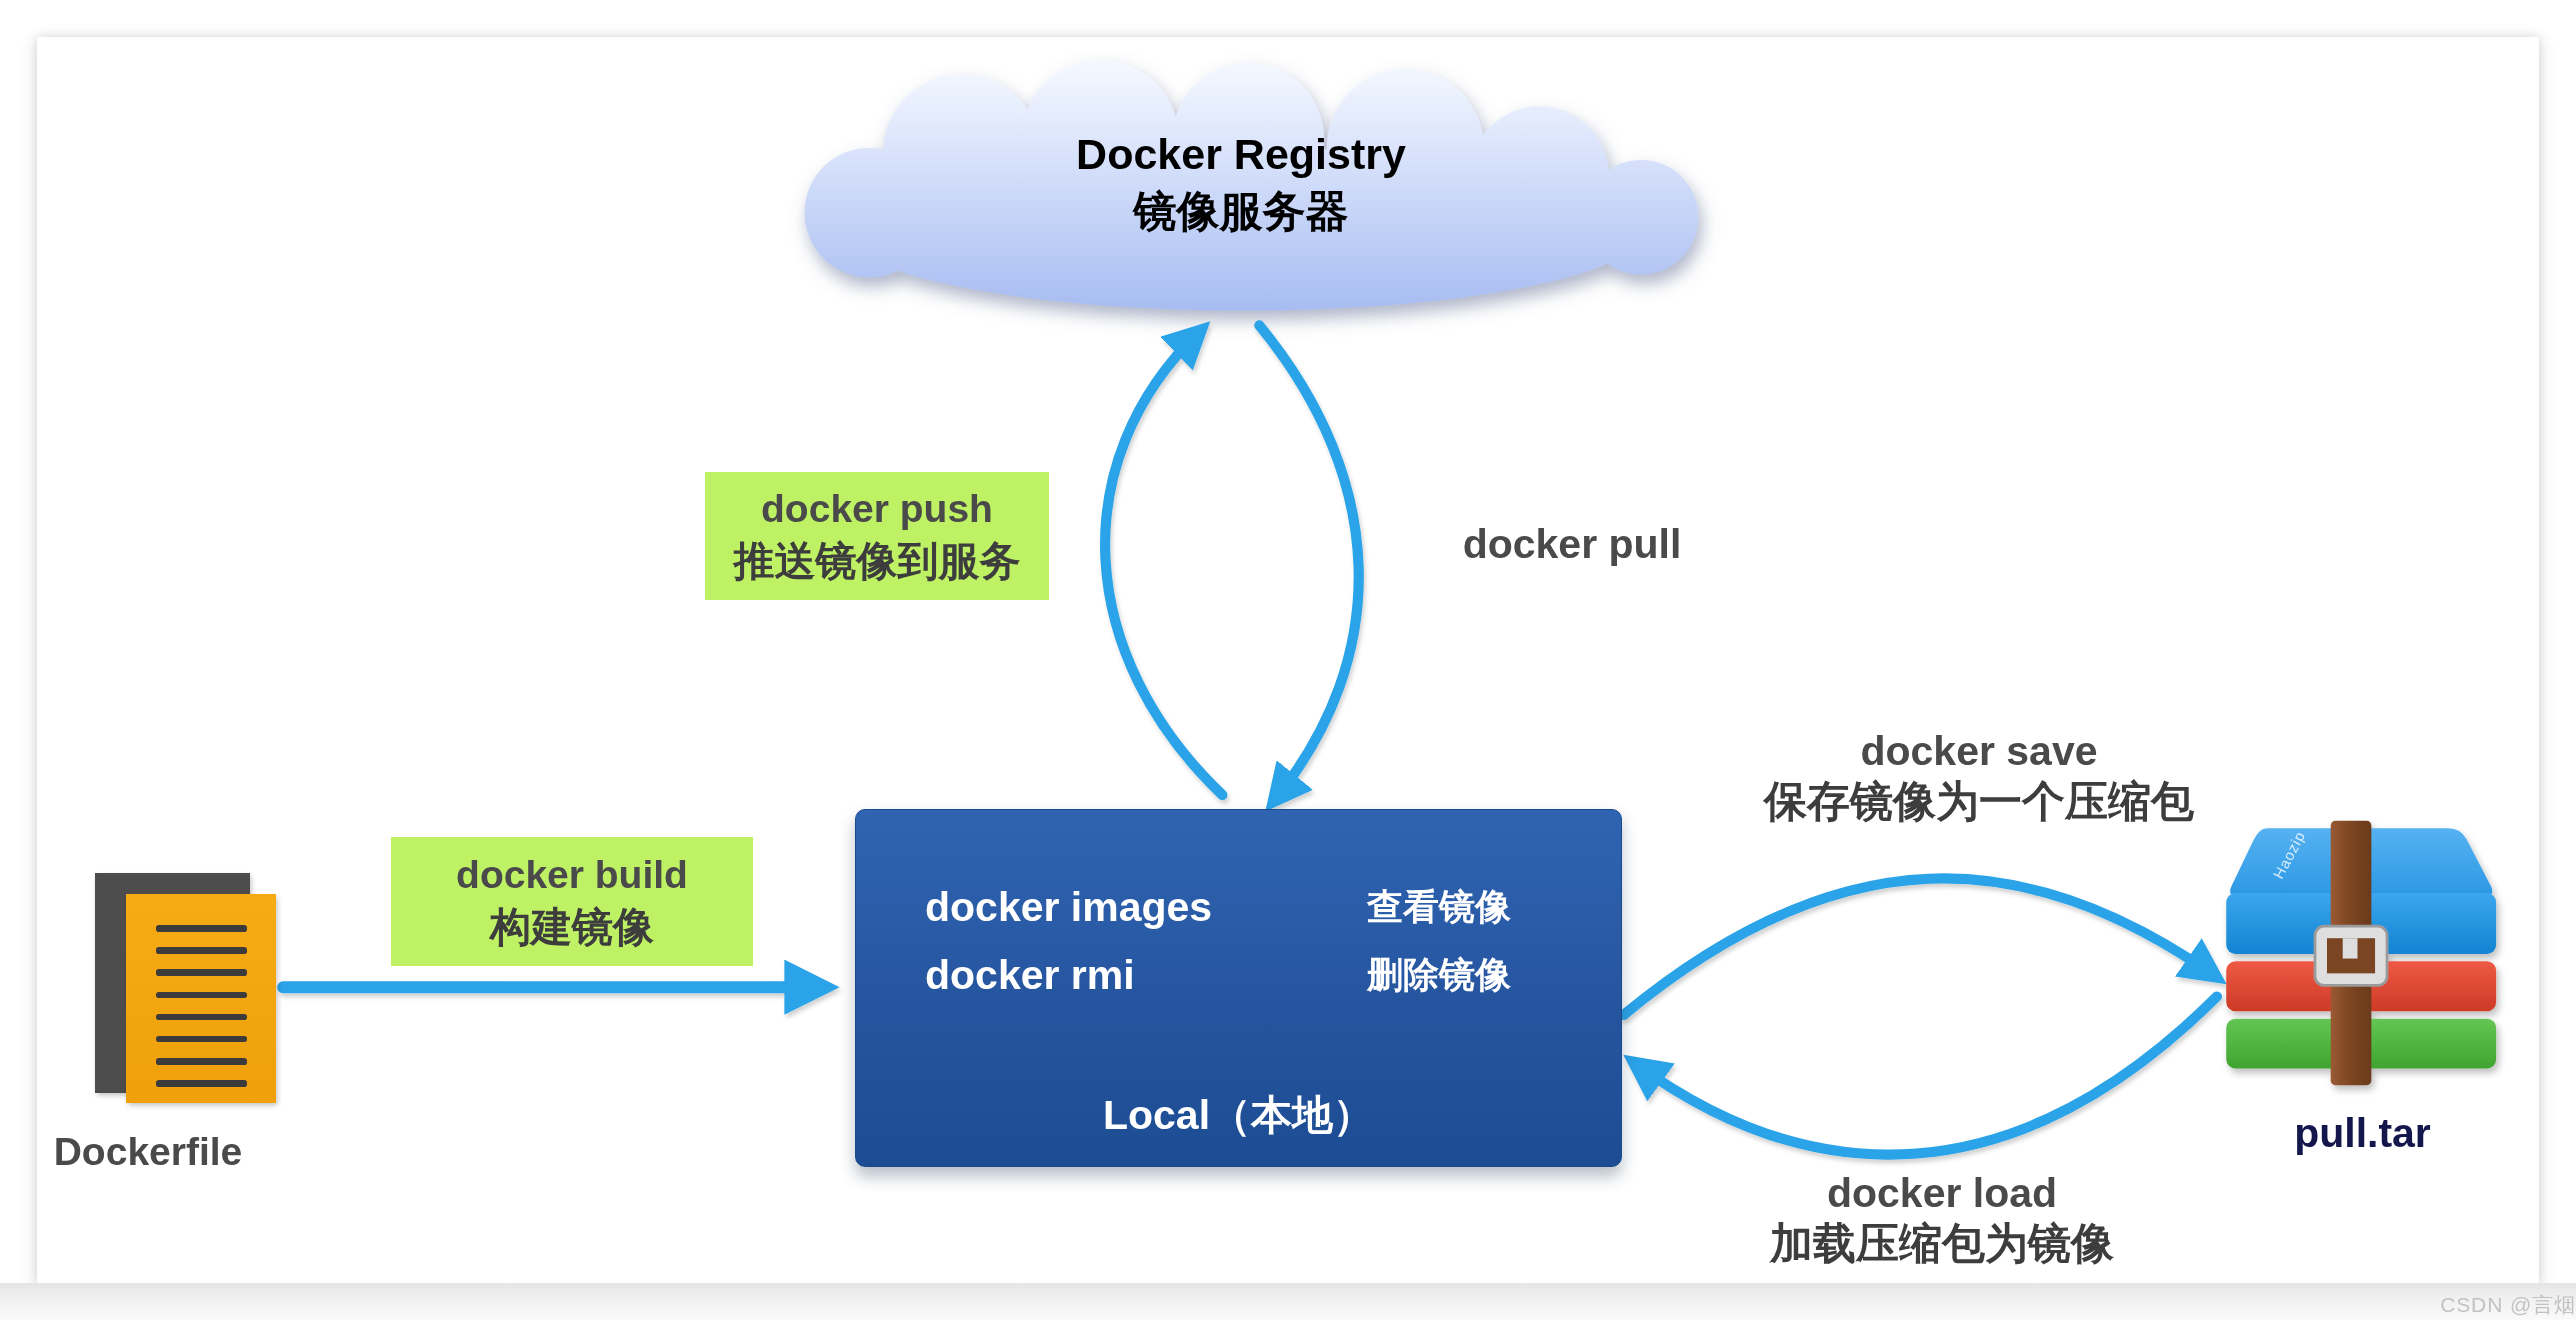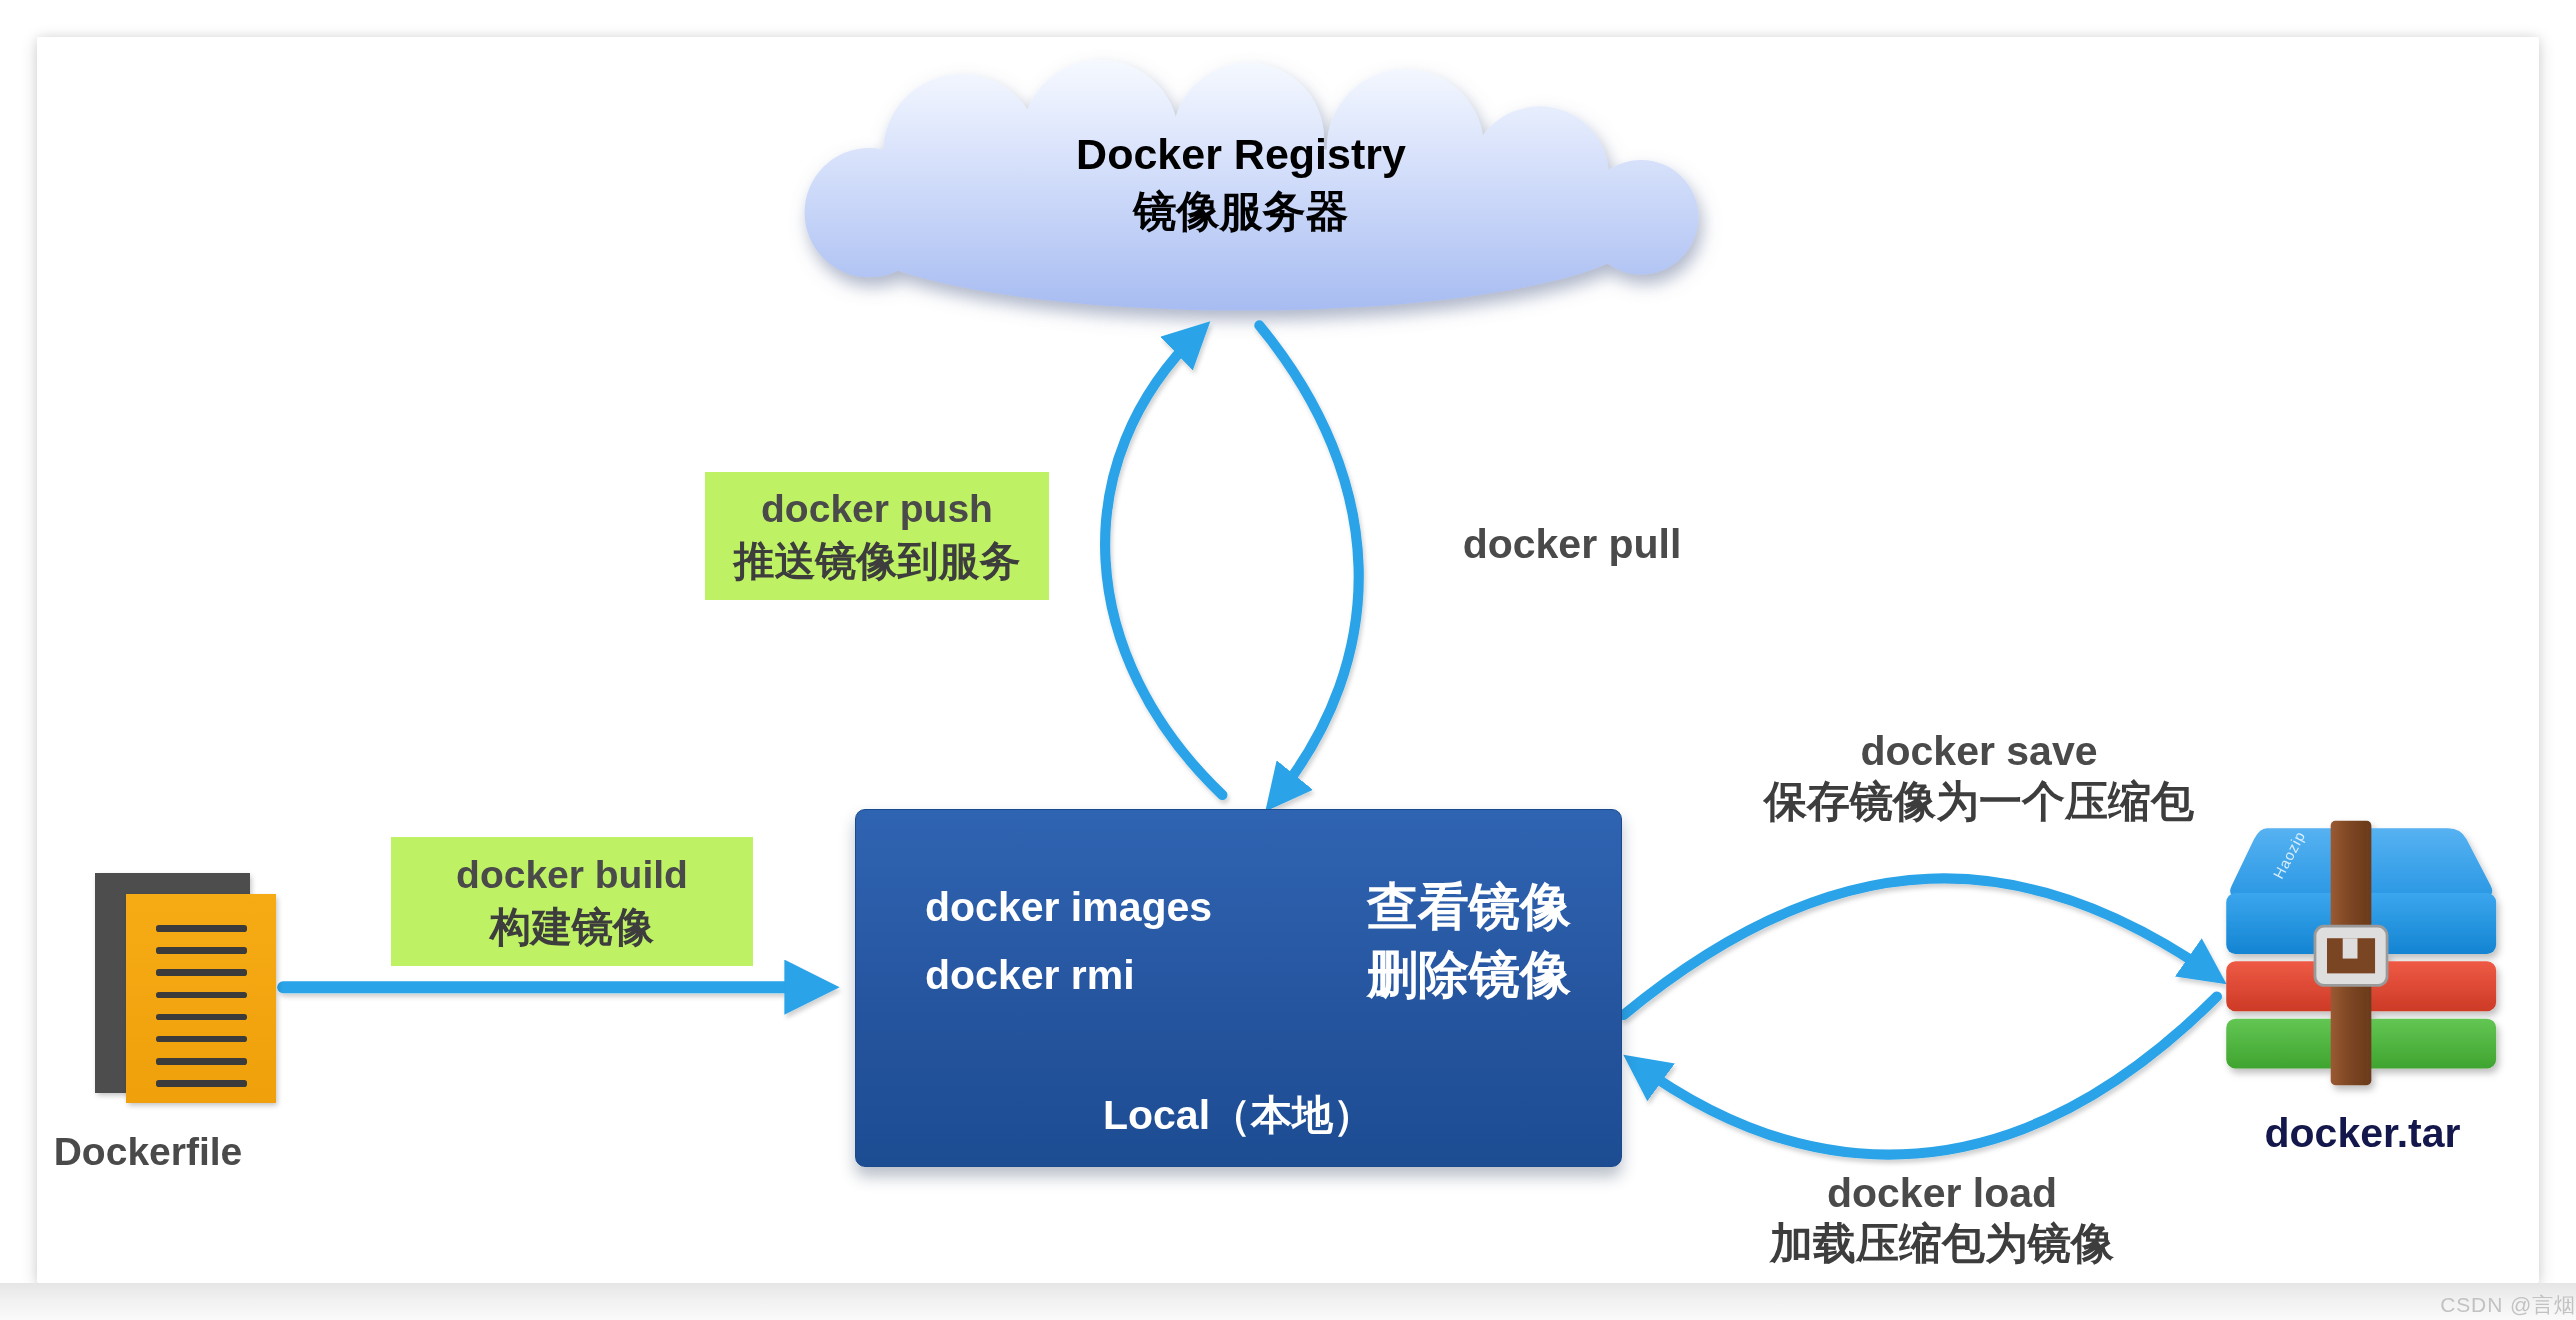--- a/index.html
+++ b/index.html
@@ -43,21 +43,21 @@
   .load-label{left:1711px;top:1169px;width:462px;}
 
   
   .local-box{
     left:855px;top:809px;width:767px;height:358px;border-radius:10px;
     background:linear-gradient(180deg,#2f64b2 0%,#26559f 55%,#1c4c92 100%);
     border:1.8px solid #1b4a8c;box-sizing:border-box;
     box-shadow:0 9.2px 15px rgba(30,50,80,0.30);
   }
   .local-box .cmd{position:absolute;left:69px;transform:translateY(-50%);color:#fff;font-size:41px;font-weight:600;white-space:nowrap;}
-  .local-box .desc{position:absolute;left:511px;transform:translateY(-50%);color:#fff;font-size:51px;font-weight:700;white-space:nowrap;}
+  .local-box .desc{position:absolute;left:511px;transform:translateY(-50%);color:#fff;font-size:36px;font-weight:700;white-space:nowrap;}
   .local-box .row1{top:97px;}
   .local-box .row2{top:165px;}
   .local-box .local-name{
     position:absolute;left:0;top:305px;width:100%;transform:translateY(-50%);
     text-align:center;color:#fff;font-size:41px;font-weight:600;
   }
 
   
   .doc-back{left:95px;top:873px;width:155px;height:220px;background:#4d4d4d;box-shadow:1.8px 2.8px 5.5px rgba(0,0,0,0.25);}
   .doc-front{left:126px;top:894px;width:150px;height:209px;background:linear-gradient(180deg,#f6ab15,#efa00b);box-shadow:1.8px 2.8px 5.5px rgba(0,0,0,0.25);}
@@ -194,16 +194,16 @@
     <div class="doc-line"></div>
     <div class="doc-line"></div>
     <div class="doc-line"></div>
     <div class="doc-line"></div>
     <div class="doc-line"></div>
     <div class="doc-line"></div>
   </div>
 </div>
 <div class="abs ctext dockerfile-label">Dockerfile</div>
 
-<div class="abs ctext redis-label">docker.tar</div>
+<div class="abs ctext redis-label">pull.tar</div>
 
 <div class="abs watermark">CSDN @言烟</div>
 
 
 </body></html>

